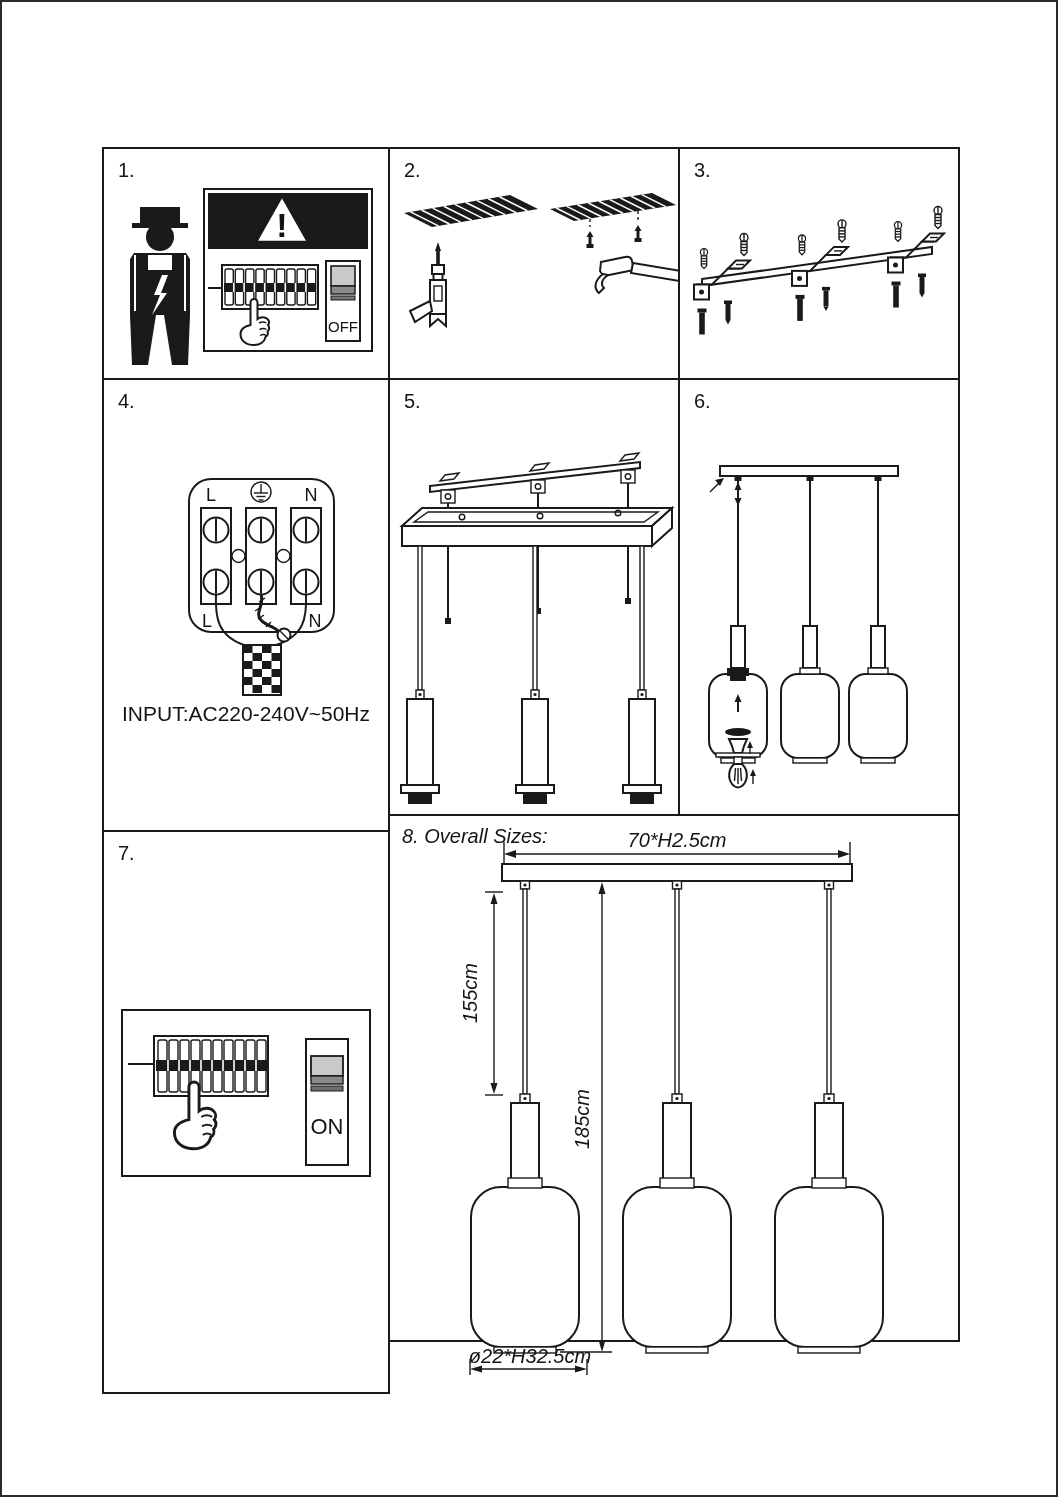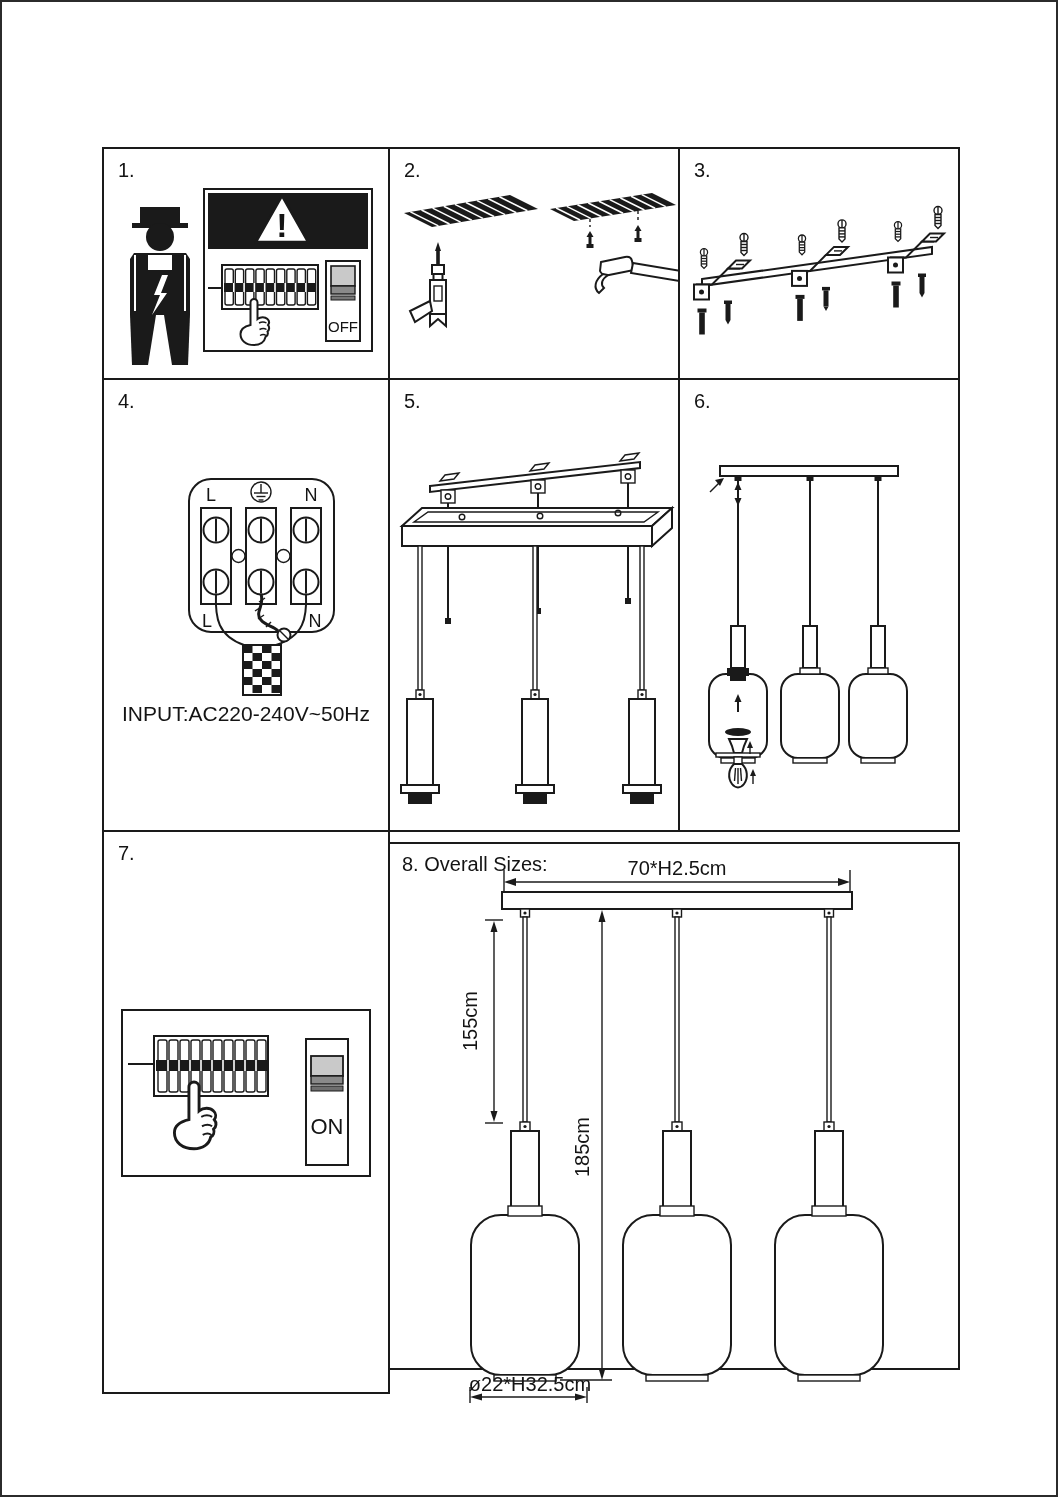--- a/index.html
+++ b/index.html
@@ -8,21 +8,21 @@
          font-family:"Liberation Sans","DejaVu Sans",sans-serif;}
   .panel{position:absolute;border:2px solid #1a1a1a;box-sizing:border-box;background:#fff;}
   .panel svg{display:block;}
   #p1{left:100px;top:145px;width:288px;height:233px;}
   #p2{left:386px;top:145px;width:292px;height:233px;}
   #p3{left:676px;top:145px;width:282px;height:233px;}
   #p4{left:100px;top:376px;width:288px;height:454px;}
   #p5{left:386px;top:376px;width:292px;height:454px;}
   #p6{left:676px;top:376px;width:282px;height:454px;}
   #p7{left:100px;top:828px;width:288px;height:564px;}
-  #p8{left:386px;top:840px;width:572px;height:528px;}
+  #p8{left:386px;top:812px;width:572px;height:528px;font-style:italic;}
   .ln{fill:none;stroke:#1a1a1a;stroke-width:2;}
   .l1{fill:none;stroke:#1a1a1a;stroke-width:1.4;}
   .l3{fill:none;stroke:#1a1a1a;stroke-width:3;}
   .fw{fill:#fff;stroke:#1a1a1a;stroke-width:2;}
   .f1{fill:#fff;stroke:#1a1a1a;stroke-width:1.4;}
   .fb{fill:#1a1a1a;stroke:none;}
   .wl{stroke:#fff;stroke-width:1.6;fill:none;}
   text{fill:#141414;stroke:none;}
   .num{font-size:20px;}
 </style>

